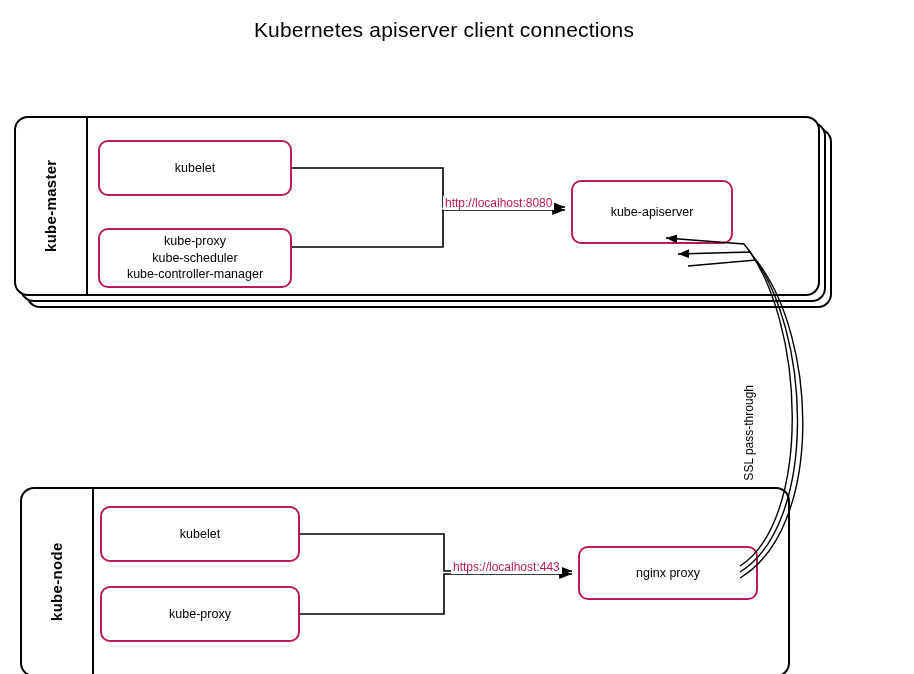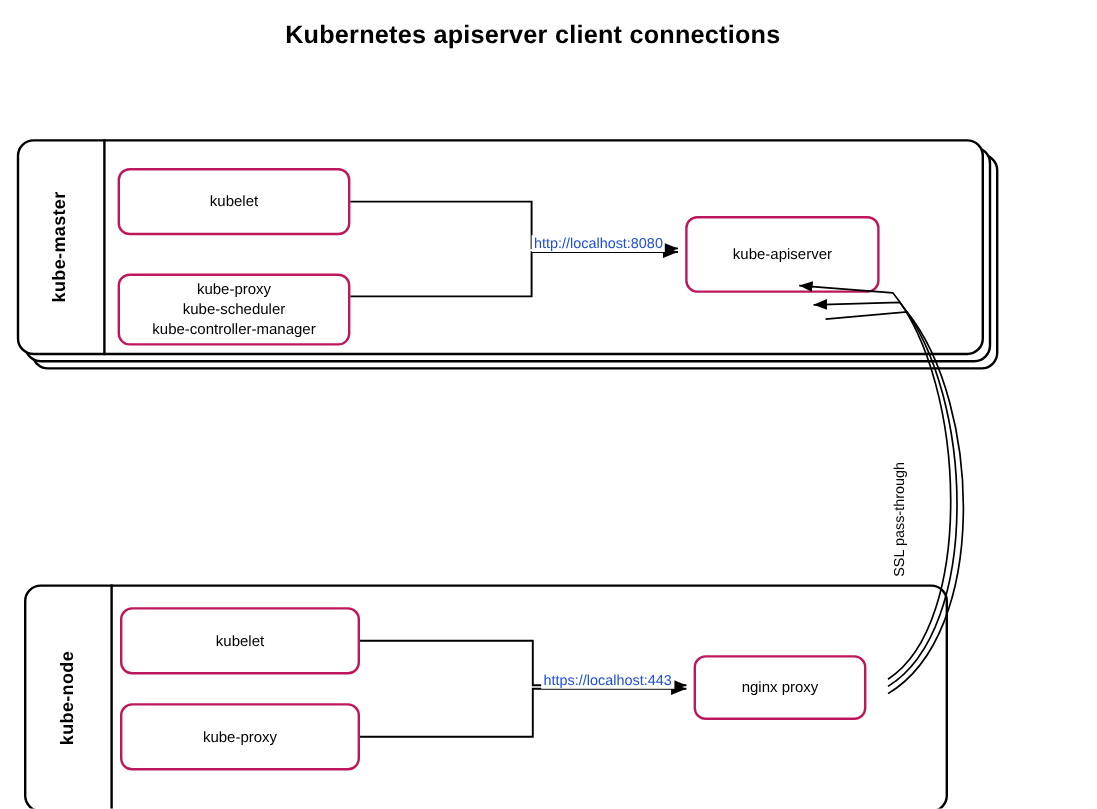--- a/index.html
+++ b/index.html
@@ -15,21 +15,21 @@
     font-family: "Liberation Sans", sans-serif;
     overflow: hidden;
   }
   #title {
     position: absolute;
     top: 18px;
     left: 0;
     width: 888px;
     text-align: center;
     font-size: 21px;
-    font-weight: bold;
+    font-weight: normal;
     color: #000000;
     letter-spacing: 0.2px;
   }
   .group {
     position: absolute;
     border: 2px solid #000000;
     border-radius: 14px;
     background: #ffffff;
     box-sizing: border-box;
   }
@@ -68,21 +68,21 @@
     justify-content: center;
     text-align: center;
     font-size: 12.5px;
     color: #000000;
     line-height: 1.35;
     white-space: pre-line;
   }
   .edge-label {
     position: absolute;
     font-size: 12px;
-    color: #1d4ed8;
+    color: #be185d;
     background: #ffffff;
     padding: 0 2px;
     white-space: nowrap;
   }
   .edge-label-vert {
     position: absolute;
     font-size: 12px;
     color: #000000;
     background: transparent;
     white-space: nowrap;
@@ -117,21 +117,21 @@
 kube-scheduler
 kube-controller-manager</div>
   <div class="box" style="left:571px; top:180px; width:162px; height:64px;">kube-apiserver</div>
 
   <div class="group" style="left:20px; top:487px; width:770px; height:190px;"></div>
   <div class="group-divider" style="left:92px; top:487px; height:190px;"></div>
   <div class="group-label" style="left:20px; top:487px; width:72px; height:190px;">kube-node</div>
 
   <div class="box" style="left:100px; top:506px; width:200px; height:56px;">kubelet</div>
   <div class="box" style="left:100px; top:586px; width:200px; height:56px;">kube-proxy</div>
-  <div class="box" style="left:578px; top:546px; width:144px; height:54px;">nginx proxy</div>
+  <div class="box" style="left:578px; top:546px; width:180px; height:54px;">nginx proxy</div>
 
   <svg class="wires" viewBox="0 0 914 674">
     <defs>
       <marker id="arrow" markerWidth="9" markerHeight="9" refX="8" refY="3.2" orient="auto" markerUnits="strokeWidth">
         <path d="M0,0 L8,3.2 L0,6.4 z" fill="#000000"></path>
       </marker>
     </defs>
 
     <path d="M292,168 L443,168 L443,207 L565,207" fill="none" stroke="#000000" stroke-width="1.6" marker-end="url(#arrow)"></path>
 

